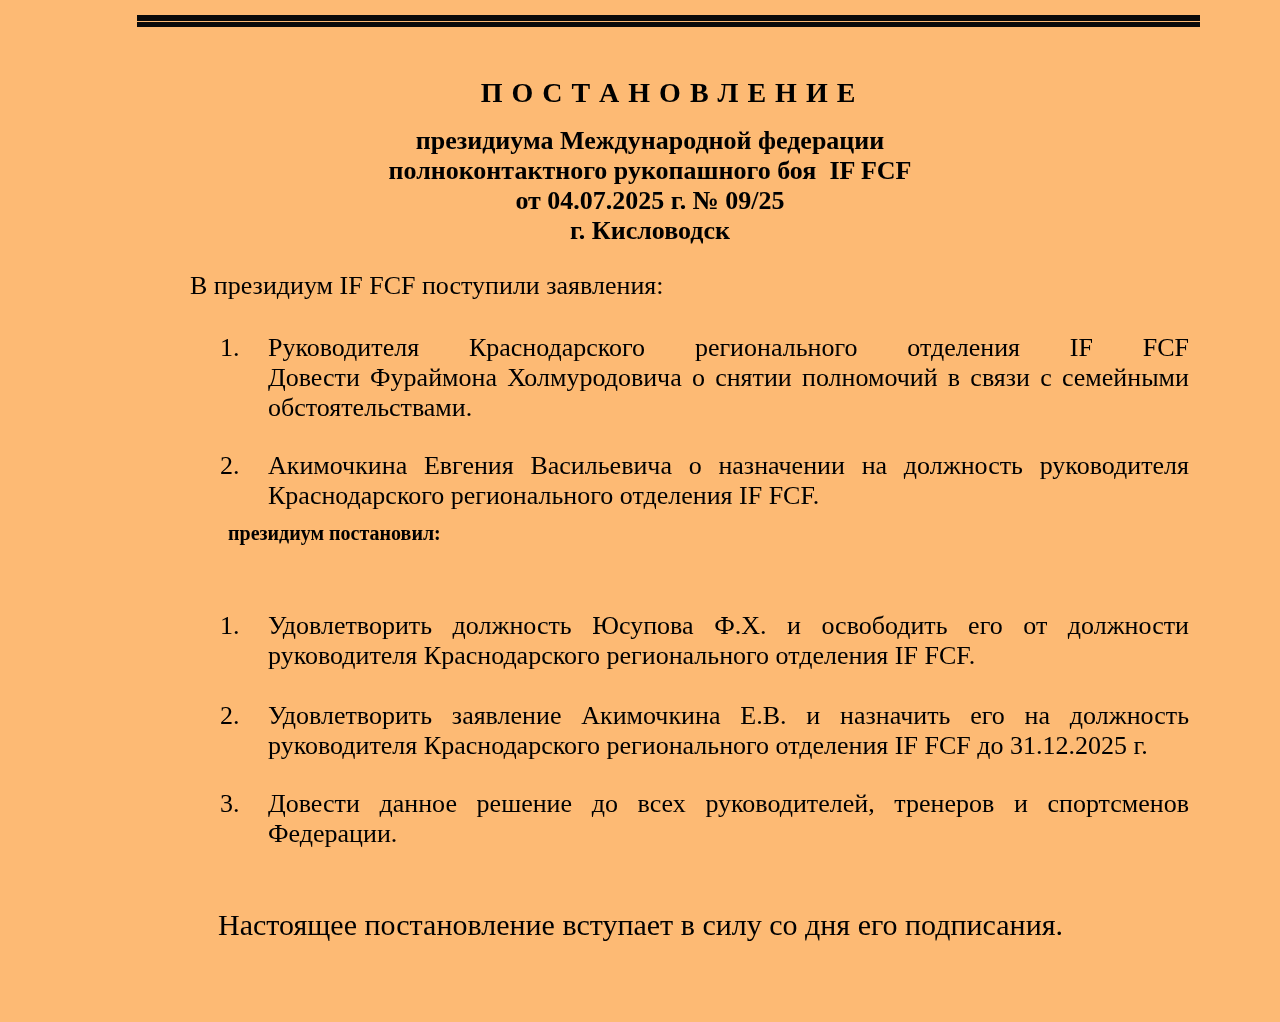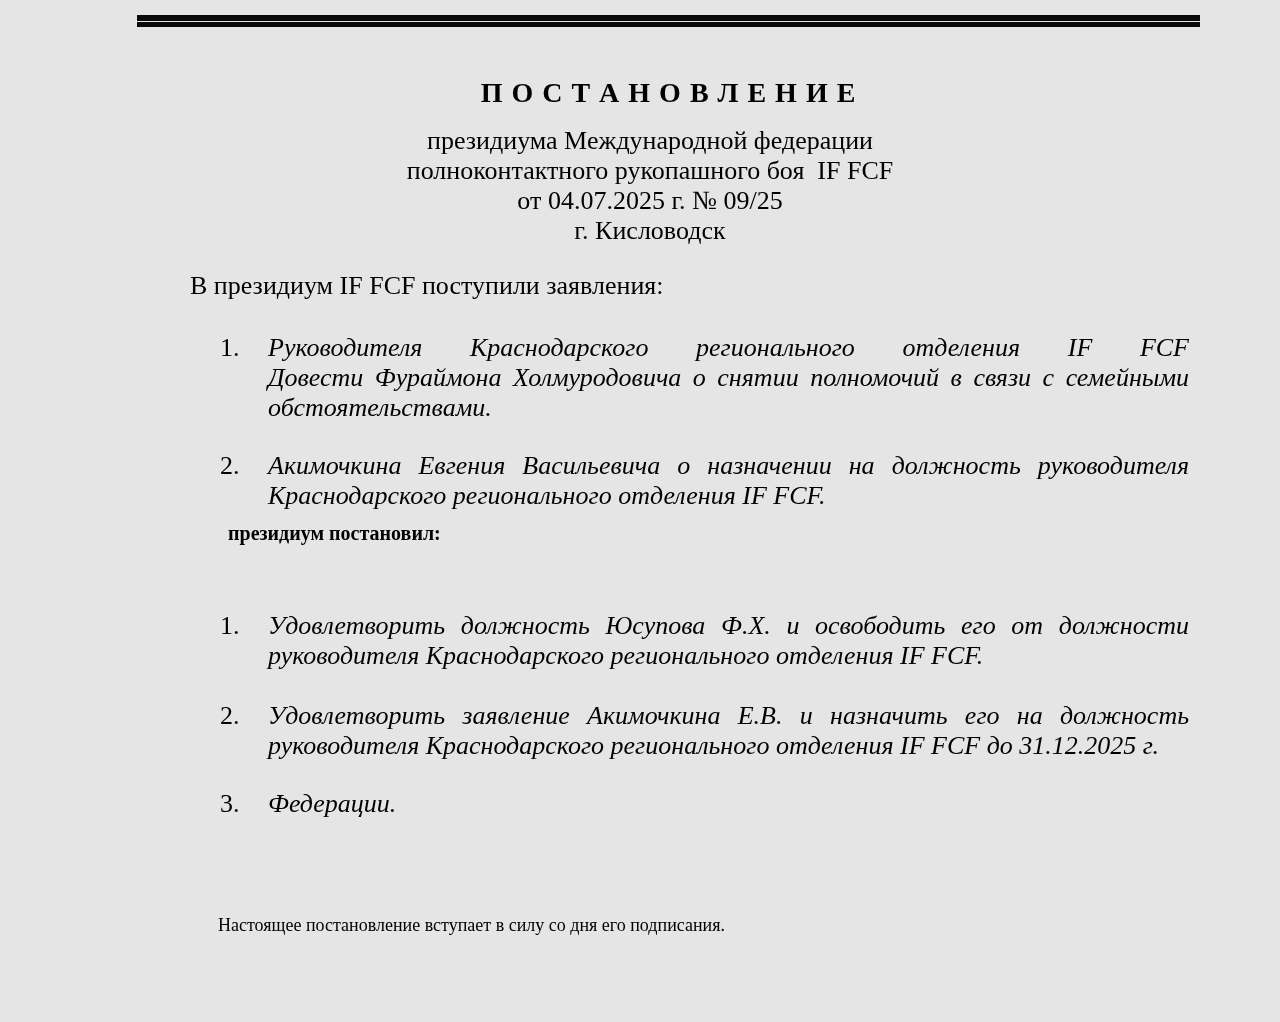--- a/index.html
+++ b/index.html
@@ -11,21 +11,21 @@
     width: 1280px;
     height: 1022px;
     overflow: hidden;
     font-family: "Liberation Serif", serif;
     color: #000000;
   }
   .page {
     position: relative;
     width: 1280px;
     height: 1022px;
-    background: #e5e5e5;
+    background: #fdba74;
   }
   .top-rule {
     position: absolute;
     left: 137px;
     top: 15px;
     width: 1063px;
     height: 1px;
     border-top: 6px solid #0a0a0a;
     border-bottom: 5px solid #0a0a0a;
   }
@@ -43,21 +43,21 @@
   }
   .subtitle {
     position: absolute;
     left: 137px;
     top: 126px;
     width: 1026px;
     text-align: center;
     font-size: 26px;
     line-height: 30px;
   }
-  .subtitle div { height: 30px; }
+  .subtitle div { height: 30px; font-weight: bold; }
   .intro {
     position: absolute;
     left: 190px;
     top: 271px;
     font-size: 26px;
     line-height: 30px;
     white-space: nowrap;
     text-align: center;
   }
   .list-item {
@@ -70,41 +70,40 @@
   .list-item .num {
     position: absolute;
     left: -48px;
     top: 0;
     width: 44px;
     line-height: 30px;
   }
   .tline {
     height: 30px;
     text-align: left;
-    font-style: italic;
   }
   .tline.just {
     text-align: justify;
     text-align-last: justify;
     -moz-text-align-last: justify;
   }
   .res-heading {
     position: absolute;
     left: 228px;
     top: 518px;
     font-size: 20px;
     font-weight: bold;
     line-height: 30px;
     white-space: nowrap;
   }
   .closing {
     position: absolute;
     left: 218px;
     top: 910px;
-    font-size: 18px;
+    font-size: 30px;
     line-height: 30px;
     white-space: nowrap;
   }
 </style>
 </head>
 <body>
 
 <div class="page">
 
   <div class="top-rule"></div>
@@ -151,19 +150,20 @@
     <span class="num">2.</span>
     <div>
         <div class="tline just">Удовлетворить заявление Акимочкина Е.В. и назначить его на должность</div>
         <div class="tline">руководителя Краснодарского регионального отделения IF FCF до 31.12.2025 г.</div>
       </div>
   </div>
 
   <div class="list-item" style="top:789px">
     <span class="num">3.</span>
     <div>
+        <div class="tline just">Довести данное решение до всех руководителей, тренеров и спортсменов</div>
         <div class="tline">Федерации.</div>
       </div>
   </div>
 
   <div class="closing">Настоящее постановление вступает в силу со дня его подписания.</div>
 
 </div>
 
 </body></html>

